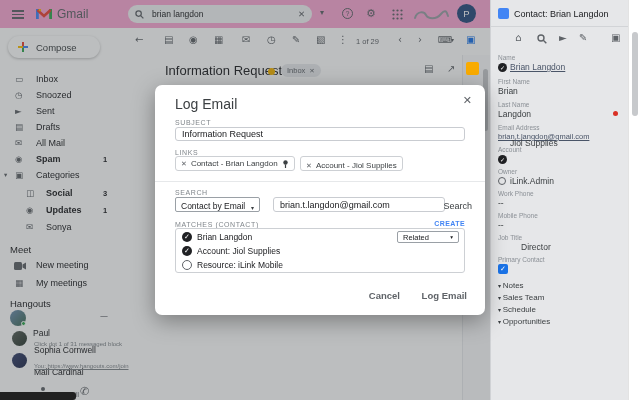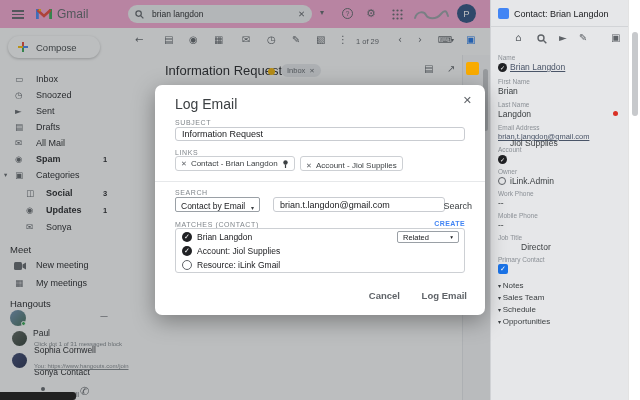--- a/index.html
+++ b/index.html
@@ -199,21 +199,21 @@
     <span class="a hgav" style="left:10px;top:310px;width:16px;height:16px;background:linear-gradient(135deg,#6f8fb4,#3f6b54);"></span>
     <span class="a" style="left:21px;top:321px;width:5px;height:5px;border-radius:50%;background:#34a853;border:1px solid #fff;"></span>
     <span class="a hgname" style="left:33px;top:313px;">Paul</span>
     <span class="a ic" style="left:100px;top:313px;font-size:8px;">—</span>
 
     <span class="a hgav" style="left:12px;top:331px;width:15px;height:15px;background:linear-gradient(135deg,#57605a,#2d3a33);"></span>
     <span class="a hgname" style="left:34px;top:330px;">Sophia Cornwell</span>
     <span class="a hgsnip" style="left:34px;top:341px;">Click dot 1 of 31 messaged block</span>
 
     <span class="a hgav" style="left:12px;top:353px;width:15px;height:15px;background:linear-gradient(135deg,#39456f,#222b4c);"></span>
-    <span class="a hgname" style="left:34px;top:352px;">Sonya Contact</span>
+    <span class="a hgname" style="left:34px;top:352px;">Mail Cardinal</span>
     <span class="a hgsnip" style="left:34px;top:363px;text-decoration:underline;">You: https://www.hangouts.com/join</span>
 
     <span class="a hgname" style="left:34px;top:375px;font-size:8px;color:#5f6368;">Brig Conwell</span>
 
     <span class="a person" style="left:38px;top:387px;"></span>
     <span class="a chatic" style="left:58px;top:386px;"></span>
     <span class="a ic" style="left:80px;top:386px;font-size:11px;">✆</span>
 
     
     <div class="rail">
@@ -264,21 +264,21 @@
     <div class="a" style="left:20px;top:143px;width:290px;height:45px;border:1px solid #cdd0d4;border-radius:3px;">
       <span class="a ckc" style="left:6px;top:3px;">✓</span>
       <span class="a" style="left:21px;top:3px;font-size:8.5px;color:#202124;">Brian Langdon</span>
       <div class="a msel" style="right:5px;top:2px;width:62px;height:12px;font-size:7.5px;">
         <span>Related</span>
         <span style="font-size:5.5px;">▾</span>
       </div>
       <span class="a ckc" style="left:6px;top:17px;">✓</span>
       <span class="a" style="left:21px;top:17px;font-size:8.5px;color:#202124;">Account: Jiol Supplies</span>
       <span class="a ckco" style="left:6px;top:31px;"></span>
-      <span class="a" style="left:21px;top:31px;font-size:8.5px;color:#202124;">Resource: iLink Gmail</span>
+      <span class="a" style="left:21px;top:31px;font-size:8.5px;color:#202124;">Resource: iLink Mobile</span>
     </div>
 
     <span class="a mbtn" style="right:85px;bottom:14px;">Cancel</span>
     <span class="a mbtn" style="right:18px;bottom:14px;">Log Email</span>
   </div>
 
   <div class="rsb">
     <div class="a" style="left:0;top:0;width:138px;height:27px;border-bottom:1px solid #d2d4d7;">
       <span class="a" style="left:7px;top:8px;width:11px;height:11px;border-radius:2px;background:#4285f4;"></span>
       <span class="a" style="left:23px;top:9px;font-size:9px;color:#202124;">Contact: Brian Langdon</span>

